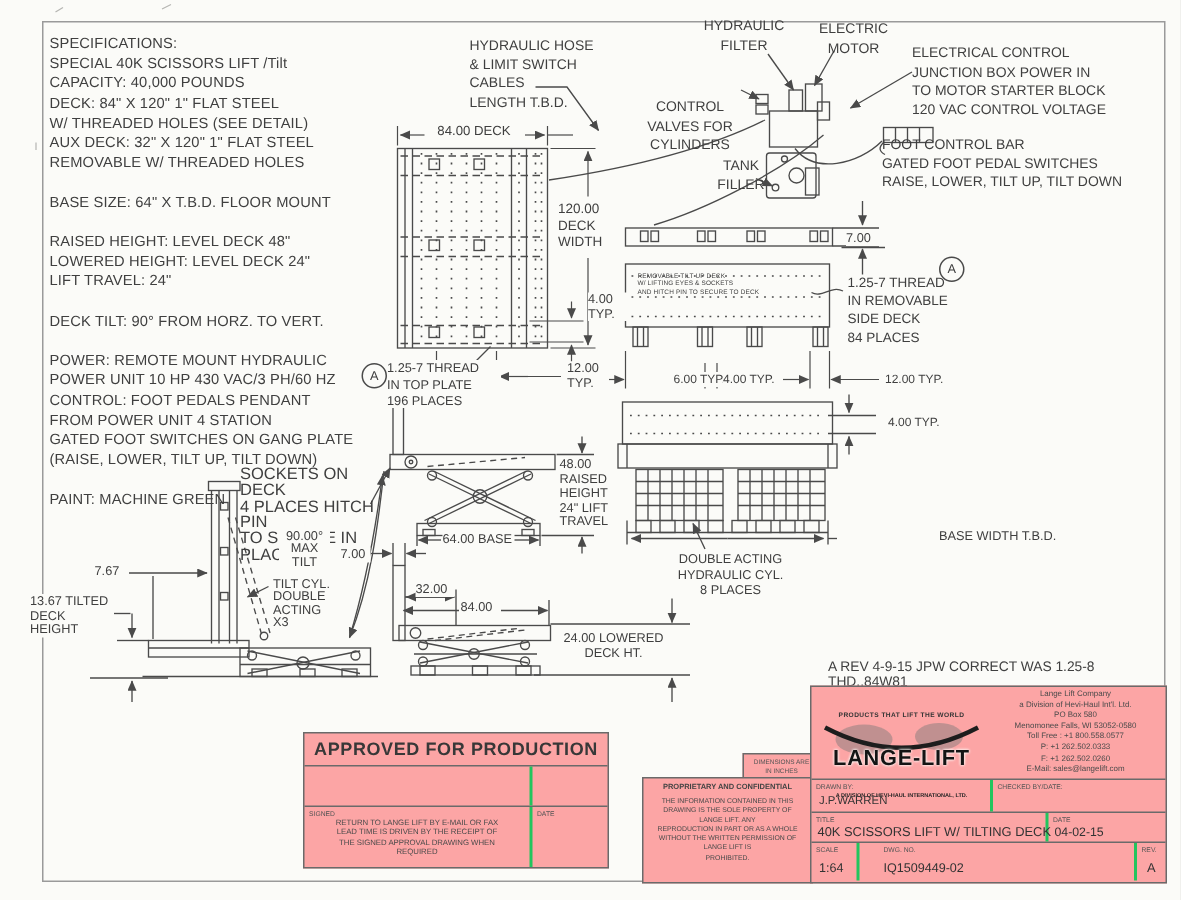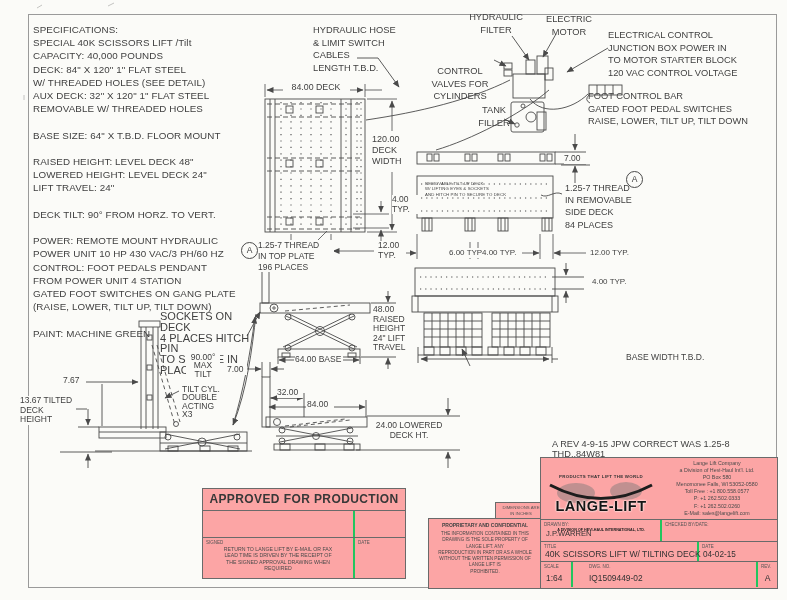--- a/index.html
+++ b/index.html
@@ -377,20 +377,23 @@
   <div class="lbl dim" style="left:160px;top:311px;width:92px;font-size:11px;line-height:10.8px;">SOCKETS ON DECK
 4 PLACES HITCH PIN
 TO SECURE IN PLACE</div>
   <div class="lbl dim ctr mask" style="left:186px;top:353px;width:34px;line-height:8.4px;">90.00°
 MAX
 TILT</div>
   <div class="lbl dim mask" style="left:182px;top:385px;width:44px;line-height:8.4px;">TILT CYL.
 DOUBLE
 ACTING
 X3</div>
+  <div class="lbl dim ctr mask" style="left:447px;top:367px;width:80px;line-height:10.6px;">DOUBLE ACTING
+HYDRAULIC CYL.
+8 PLACES</div>
   <div class="lbl tiny" style="left:425px;top:181px;width:120px;">REMOVABLE TILT UP DECK
 W/ LIFTING EYES &amp; SOCKETS
 AND HITCH PIN TO SECURE TO DECK</div>
   <div class="lbl dim mask" style="left:258px;top:240px;width:76px;line-height:10.8px;">1.25-7 THREAD
 IN TOP PLATE
 196 PLACES</div>
   <div class="lbl dim" style="left:565px;top:182px;width:90px;font-size:9px;line-height:12.2px;">1.25-7 THREAD
 IN REMOVABLE
 SIDE DECK
 84 PLACES</div>

